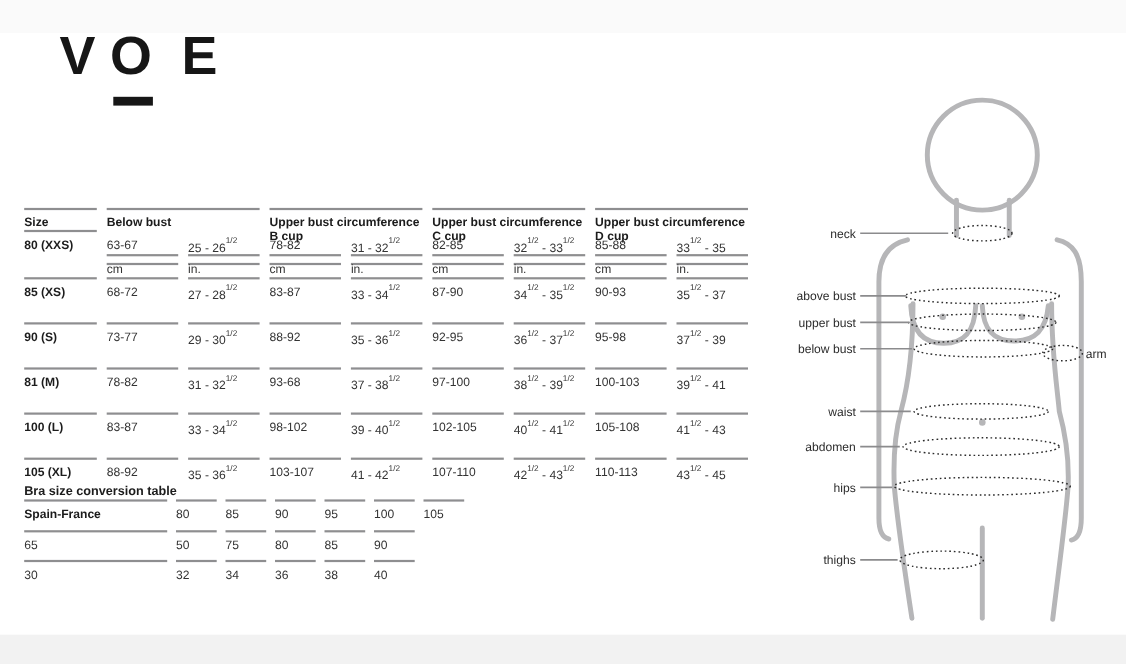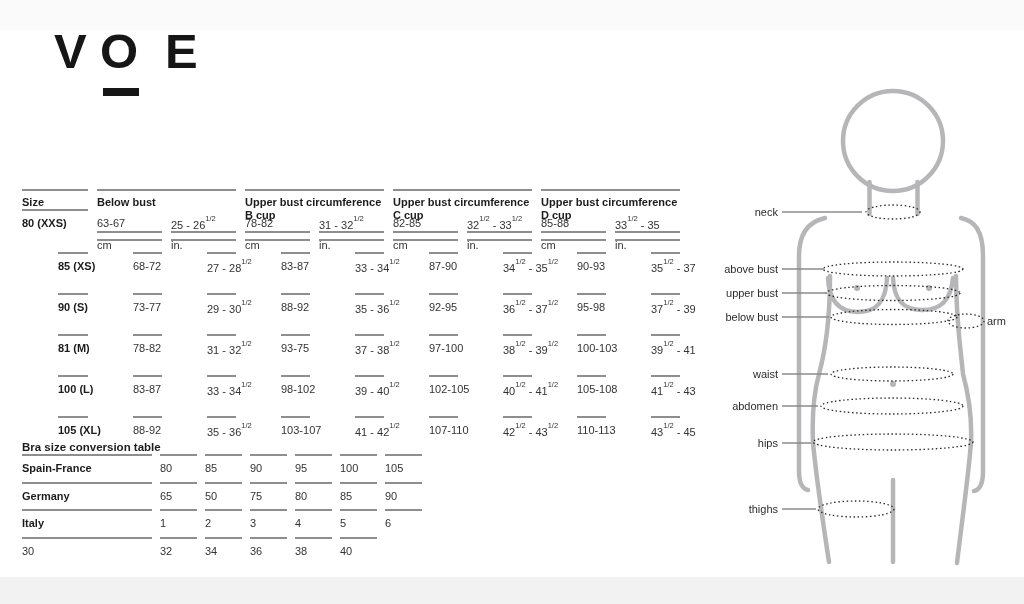--- a/index.html
+++ b/index.html
@@ -35,21 +35,21 @@
   .h-g{grid-row:1;border-top:2px solid var(--rule);font-weight:bold;line-height:13px;padding-top:5px;white-space:nowrap;overflow:visible;}
   .h-g.g1{grid-column:2/span 2;}
   .h-g.g2{grid-column:4/span 2;}
   .h-g.g3{grid-column:6/span 2;}
   .h-g.g4{grid-column:8/span 2;}
   .h-u{grid-row:2;border-top:2px solid var(--rule);border-bottom:2px solid var(--rule);padding-top:6px;color:var(--value);}
   .h-u.u1{grid-column:2;} .h-u.u2{grid-column:3;} .h-u.u3{grid-column:4;} .h-u.u4{grid-column:5;}
   .h-u.u5{grid-column:6;} .h-u.u6{grid-column:7;} .h-u.u7{grid-column:8;} .h-u.u8{grid-column:9;}
   .trow{display:grid;grid-template-columns:66px repeat(8,65px);column-gap:9px;height:41px;}
   .trow>div{box-sizing:border-box;font-size:11px;padding-top:6px;color:var(--value);white-space:nowrap;}
-  .trow.rl>div{border-top:2px solid var(--rule);margin-left:36px;}
+  .trow.rl>div{border-top:2px solid var(--rule);}
   .trow>div.sz{font-weight:bold;color:var(--text);}
 
   
   .conv-table{position:absolute;left:22px;top:440px;width:425px;}
   .crow{display:grid;grid-template-columns:130px repeat(6,37px);column-gap:8px;height:27.5px;}
   .crow>div{box-sizing:border-box;font-size:11px;padding-top:6px;border-top:2px solid var(--rule);color:var(--value);}
   .crow>div.cl{font-weight:bold;color:var(--text);}
   .conv-table .crow:first-of-type{margin-top:7px;}
 
   
@@ -132,21 +132,21 @@
     <div>35 - 36<sup class="frac">1/2</sup></div>
     <div>92-95</div>
     <div>36<sup class="frac">1/2</sup> - 37<sup class="frac">1/2</sup></div>
     <div>95-98</div>
     <div>37<sup class="frac">1/2</sup> - 39</div>
   </div>
   <div class="trow rl">
     <div class="sz">81 (M)</div>
     <div>78-82</div>
     <div>31 - 32<sup class="frac">1/2</sup></div>
-    <div>93-75</div>
+    <div>93-68</div>
     <div>37 - 38<sup class="frac">1/2</sup></div>
     <div>97-100</div>
     <div>38<sup class="frac">1/2</sup> - 39<sup class="frac">1/2</sup></div>
     <div>100-103</div>
     <div>39<sup class="frac">1/2</sup> - 41</div>
   </div>
   <div class="trow rl">
     <div class="sz">100 (L)</div>
     <div>83-87</div>
     <div>33 - 34<sup class="frac">1/2</sup></div>
@@ -175,36 +175,26 @@
   <div class="crow">
     <div class="cl">Spain-France</div>
     <div>80</div>
     <div>85</div>
     <div>90</div>
     <div>95</div>
     <div>100</div>
     <div>105</div>
   </div>
   <div class="crow">
-    <div class="cl">Germany</div>
     <div>65</div>
     <div>50</div>
     <div>75</div>
     <div>80</div>
     <div>85</div>
     <div>90</div>
-  </div>
-  <div class="crow">
-    <div class="cl">Italy</div>
-    <div>1</div>
-    <div>2</div>
-    <div>3</div>
-    <div>4</div>
-    <div>5</div>
-    <div>6</div>
   </div>
   <div class="crow">
     <div>30</div>
     <div>32</div>
     <div>34</div>
     <div>36</div>
     <div>38</div>
     <div>40</div>
   </div>
 </section>

